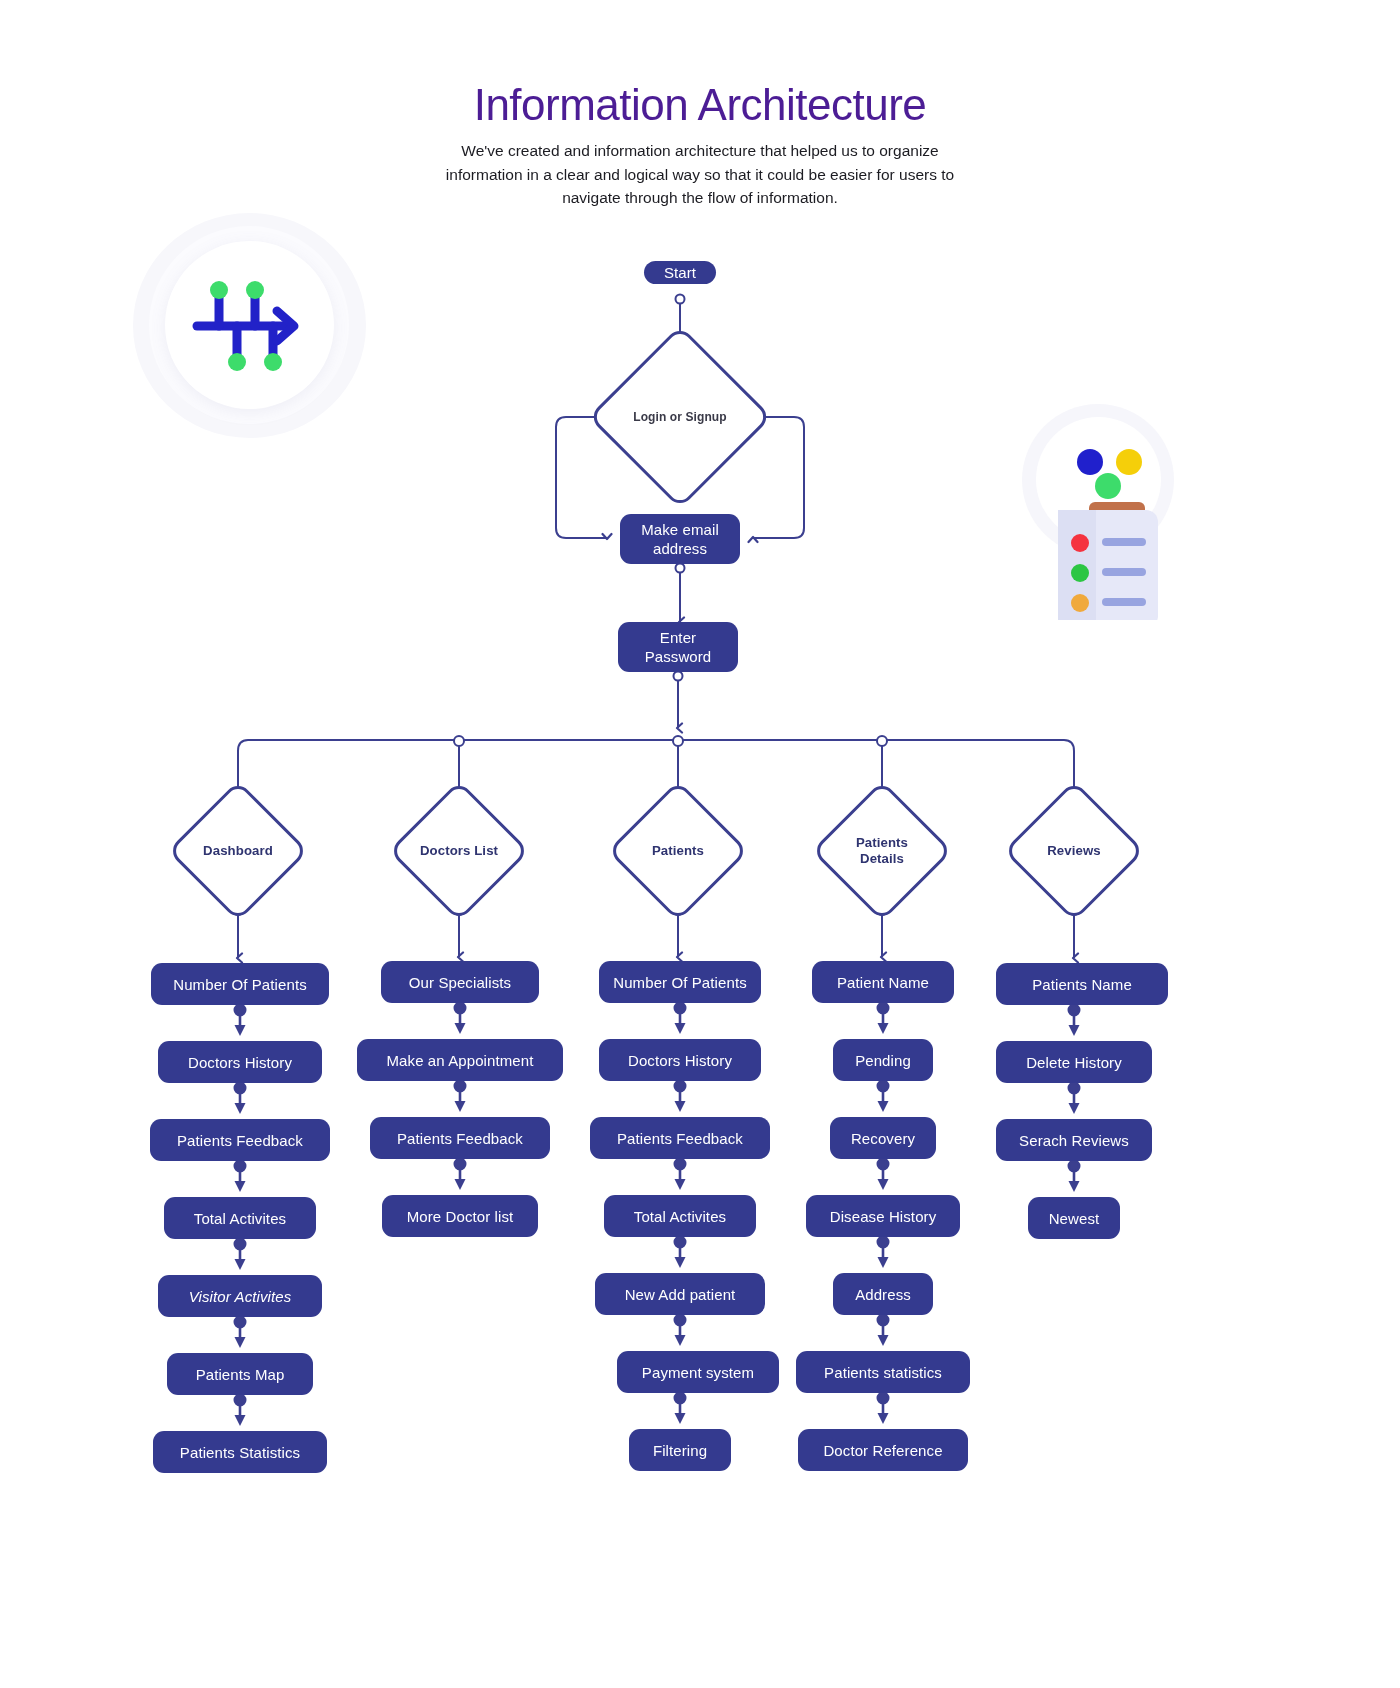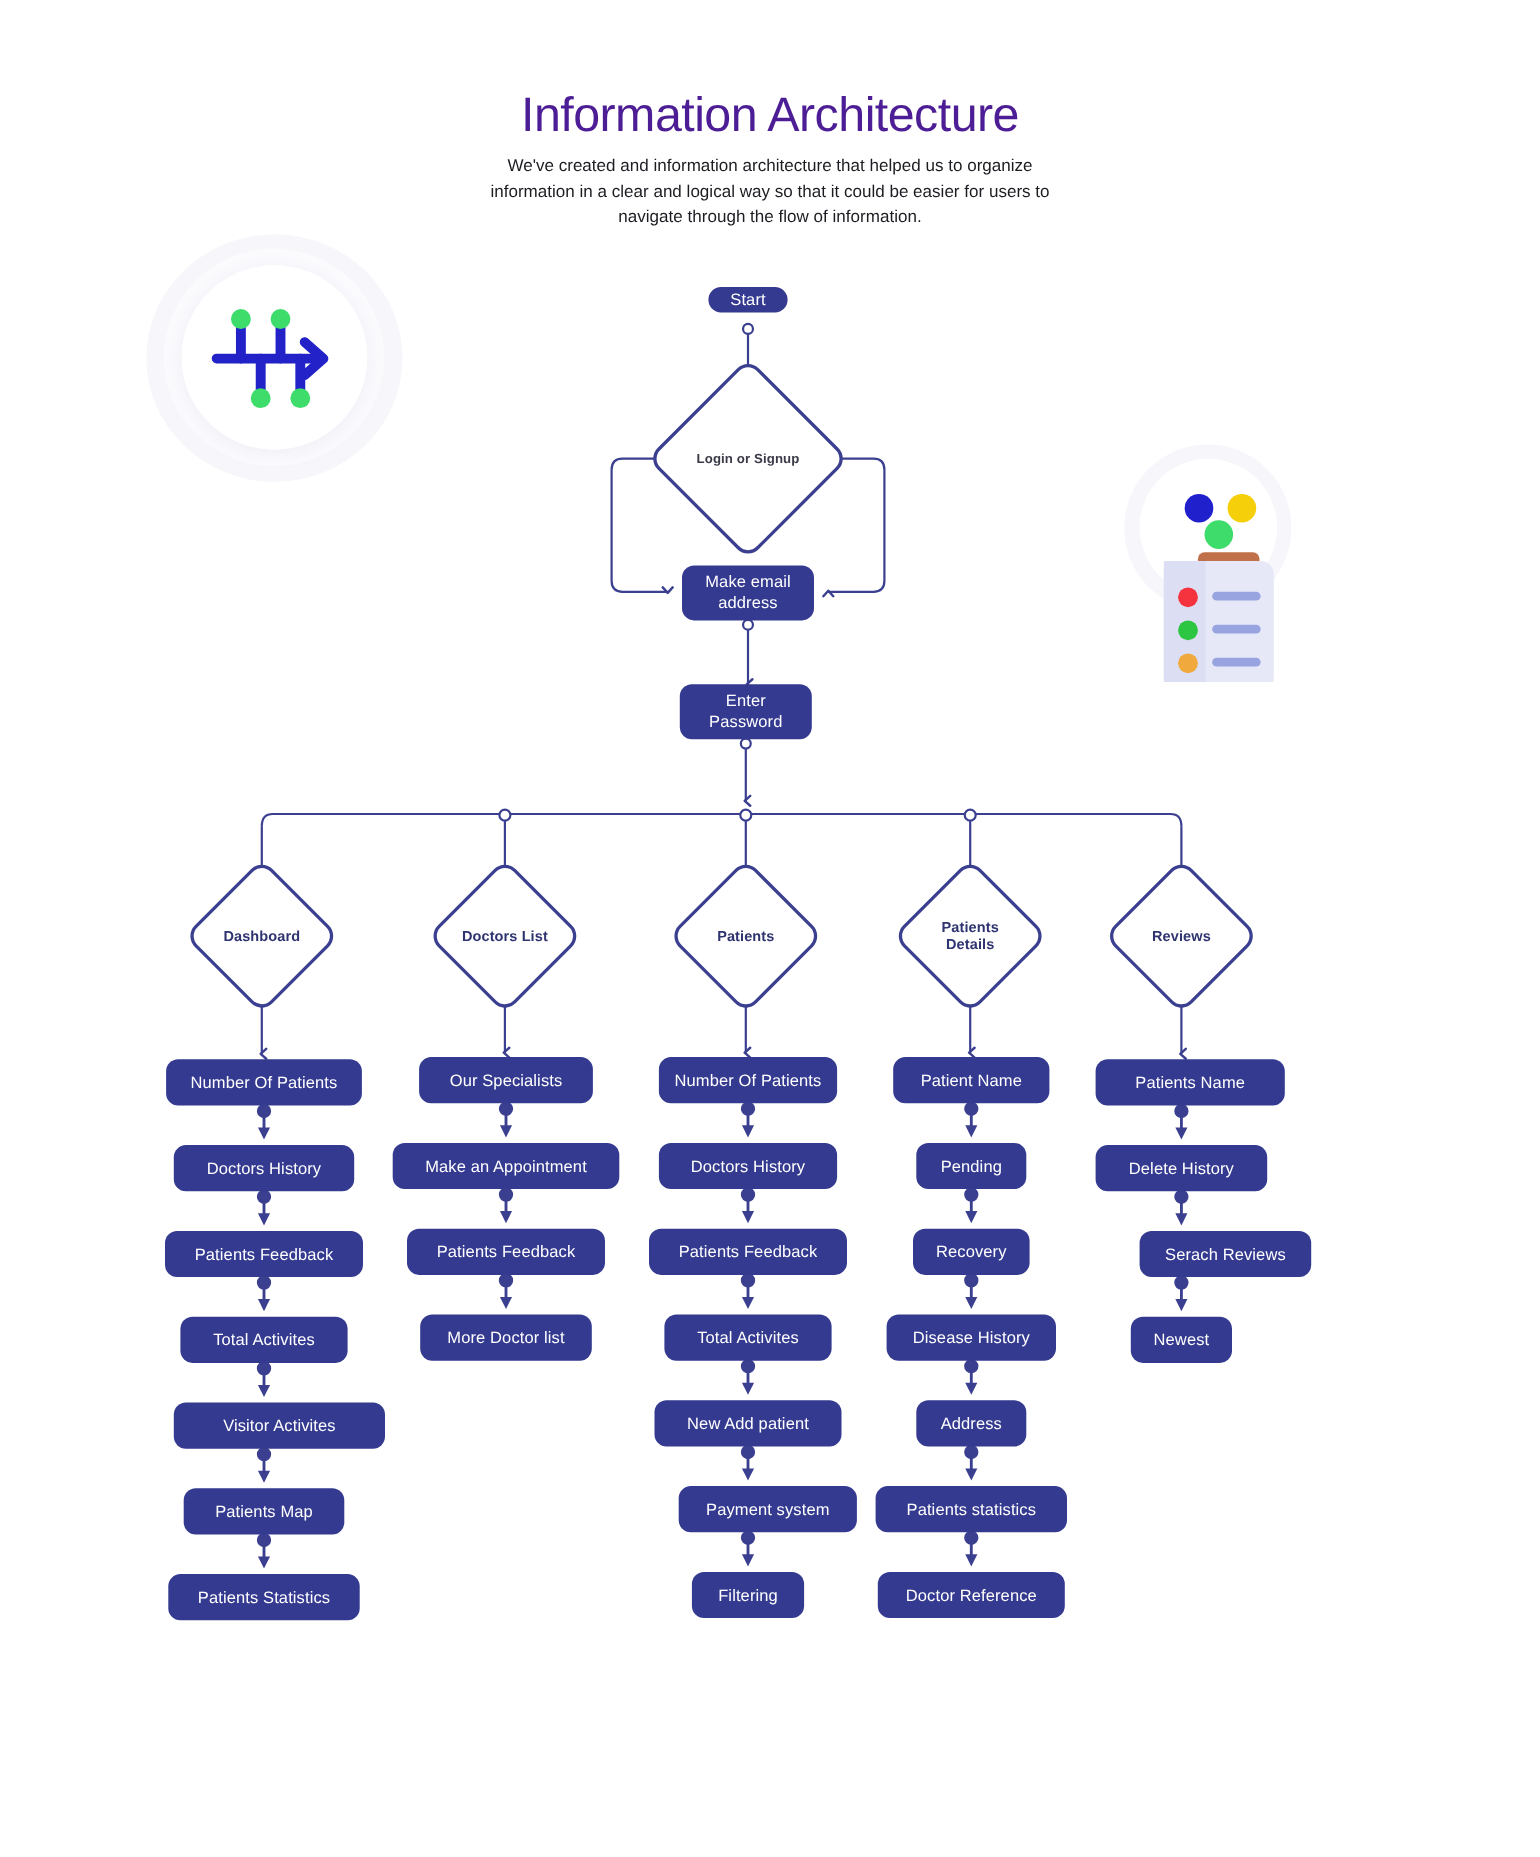--- a/index.html
+++ b/index.html
@@ -291,21 +291,21 @@
   </div>
   <div class="diamond-wrap" style="left:1016px;top:793px;">
     <div class="diamond"></div>
     <div class="diamond-label">Reviews</div>
   </div>
 
   <div class="node small" style="left:151px;top:963px;width:178px;height:42px;">Number Of Patients</div>
   <div class="node small" style="left:158px;top:1041px;width:164px;height:42px;">Doctors History</div>
   <div class="node small" style="left:150px;top:1119px;width:180px;height:42px;">Patients Feedback</div>
   <div class="node small" style="left:164px;top:1197px;width:152px;height:42px;">Total Activites</div>
-  <div class="node small" style="left:158px;top:1275px;width:192px;height:42px;">Visitor Activites</div>
+  <div class="node small" style="left:158px;top:1275px;width:164px;height:42px;font-style:italic;">Visitor Activites</div>
   <div class="node small" style="left:167px;top:1353px;width:146px;height:42px;">Patients Map</div>
   <div class="node small" style="left:153px;top:1431px;width:174px;height:42px;">Patients Statistics</div>
 
   <div class="node small" style="left:381px;top:961px;width:158px;height:42px;">Our Specialists</div>
   <div class="node small" style="left:357px;top:1039px;width:206px;height:42px;">Make an Appointment</div>
   <div class="node small" style="left:370px;top:1117px;width:180px;height:42px;">Patients Feedback</div>
   <div class="node small" style="left:382px;top:1195px;width:156px;height:42px;">More Doctor list</div>
 
   <div class="node small" style="left:599px;top:961px;width:162px;height:42px;">Number Of Patients</div>
   <div class="node small" style="left:599px;top:1039px;width:162px;height:42px;">Doctors History</div>
@@ -318,16 +318,16 @@
   <div class="node small" style="left:812px;top:961px;width:142px;height:42px;">Patient Name</div>
   <div class="node small" style="left:833px;top:1039px;width:100px;height:42px;">Pending</div>
   <div class="node small" style="left:830px;top:1117px;width:106px;height:42px;">Recovery</div>
   <div class="node small" style="left:806px;top:1195px;width:154px;height:42px;">Disease History</div>
   <div class="node small" style="left:833px;top:1273px;width:100px;height:42px;">Address</div>
   <div class="node small" style="left:796px;top:1351px;width:174px;height:42px;">Patients statistics</div>
   <div class="node small" style="left:798px;top:1429px;width:170px;height:42px;">Doctor Reference</div>
 
   <div class="node small" style="left:996px;top:963px;width:172px;height:42px;">Patients Name</div>
   <div class="node small" style="left:996px;top:1041px;width:156px;height:42px;">Delete History</div>
-  <div class="node small" style="left:996px;top:1119px;width:156px;height:42px;margin-left:40px;">Serach Reviews</div>
+  <div class="node small" style="left:996px;top:1119px;width:156px;height:42px;">Serach Reviews</div>
   <div class="node small" style="left:1028px;top:1197px;width:92px;height:42px;">Newest</div>
 
 </div>
 
 </body></html>

